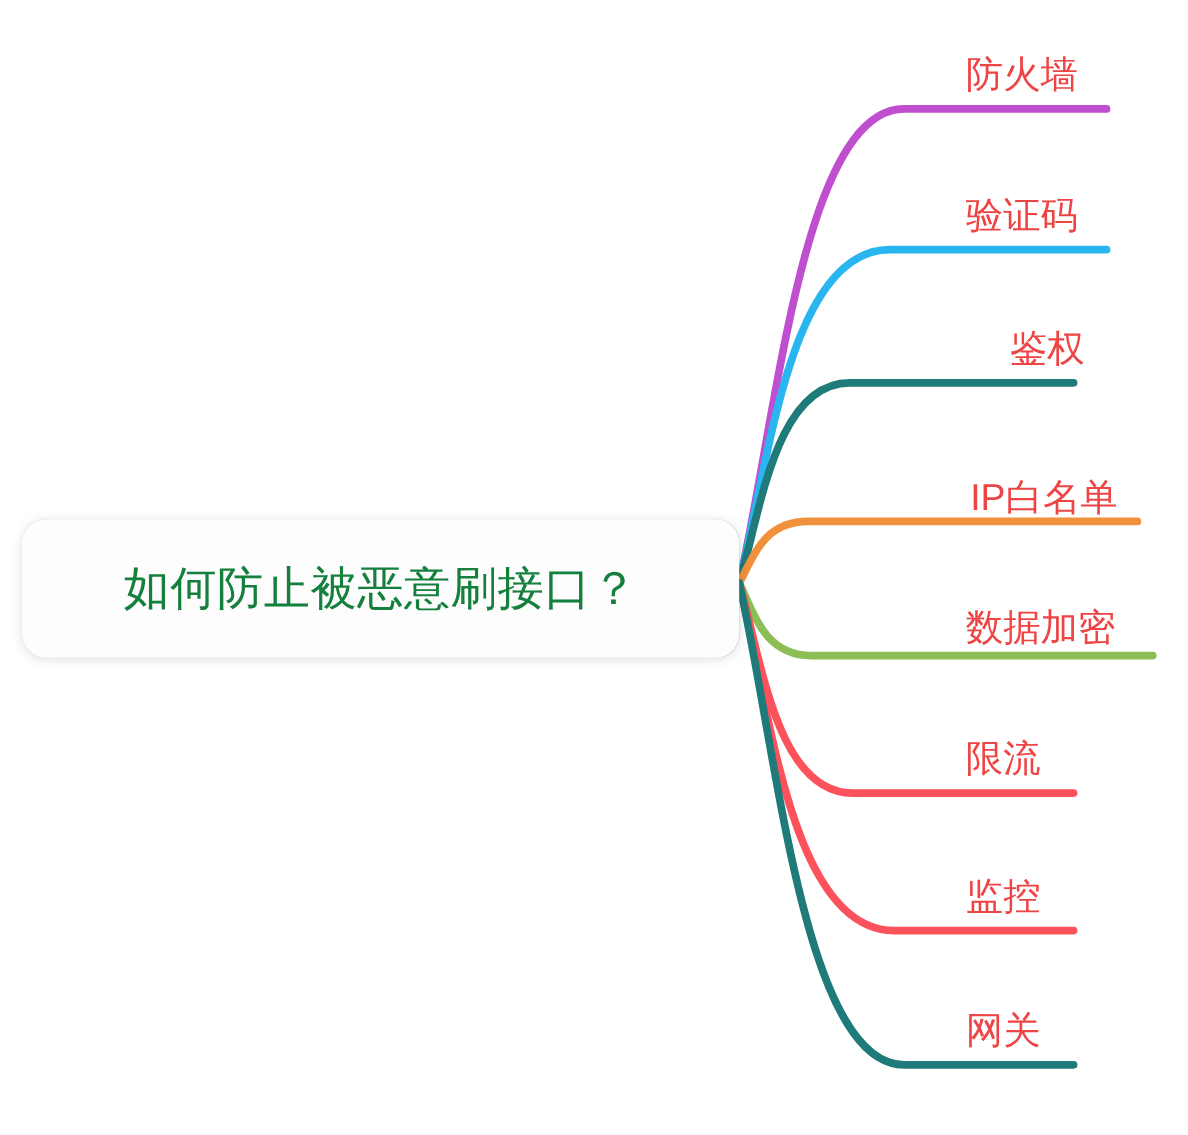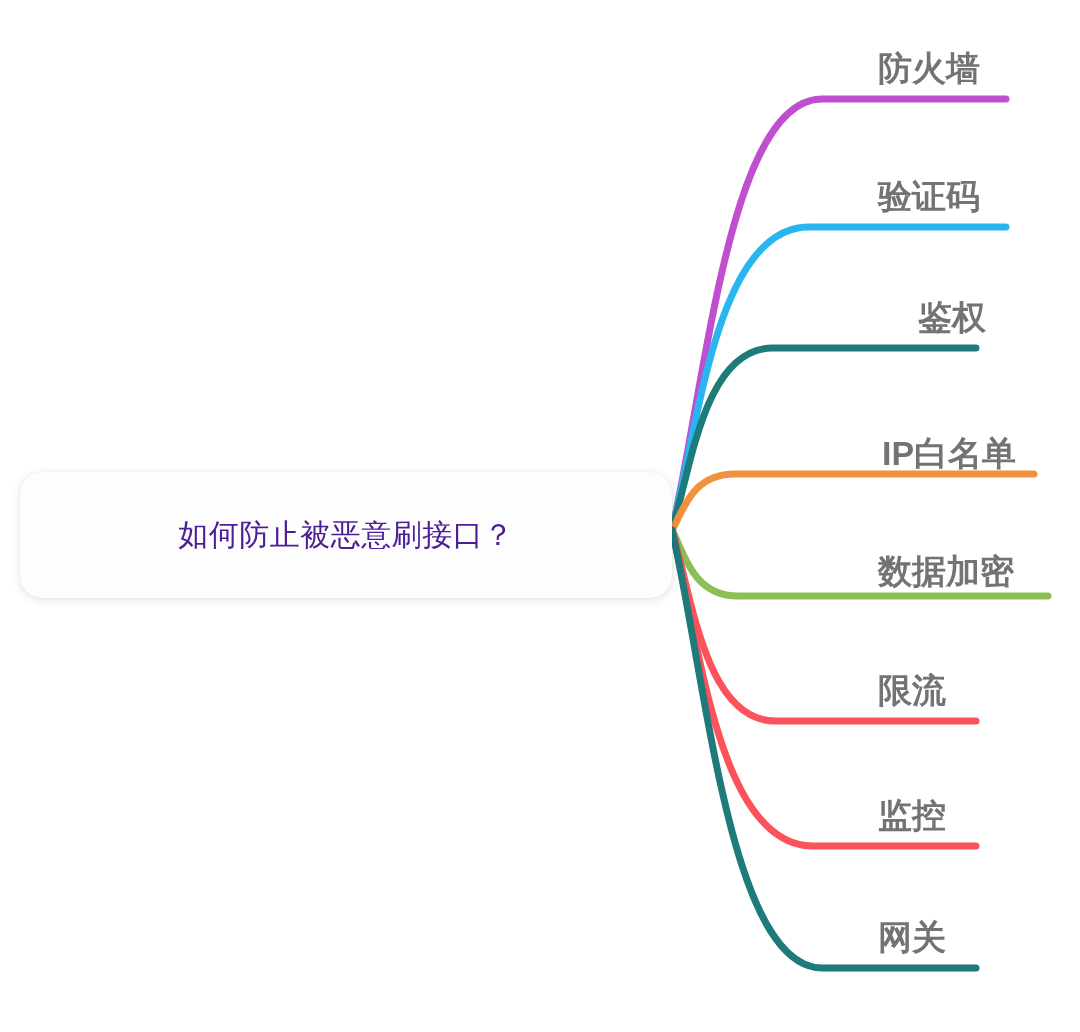--- a/index.html
+++ b/index.html
@@ -43,35 +43,34 @@
     box-sizing: border-box;
     background: #fdfdfd;
     border-radius: 22px;
     box-shadow: 0 2px 10px rgba(35, 40, 50, 0.13),
                 0 0 1px rgba(35, 40, 50, 0.12);
     display: flex;
     align-items: center;
     justify-content: center;
   }
   #central-node .topic-text {
-    font-size: 30px;
+    font-size: 42px;
     line-height: 1;
-    color: #4c1d95;
+    color: #15803d;
     letter-spacing: 0.5px;
     white-space: nowrap;
   }
 
   
   .branch-label {
     position: absolute;
     font-size: 34px;
     line-height: 1;
-    color: #737373;
+    color: #ef4444;
     white-space: nowrap;
-    font-weight: bold;
   }
 </style>
 </head>
 <body>
 
 <div id="mindmap-root">
 
   <svg id="branch-layer" viewBox="0 0 1080 1032" width="1080" height="1032" xmlns="http://www.w3.org/2000/svg" aria-hidden="true">
     <g id="branch-paths" fill="none" stroke-linecap="round" stroke-linejoin="round">
         <path d="M 672 530 C 705.86 383.46, 729.1 99, 822 99 L 1006 99" stroke="#c04fd0" stroke-width="7"></path>

